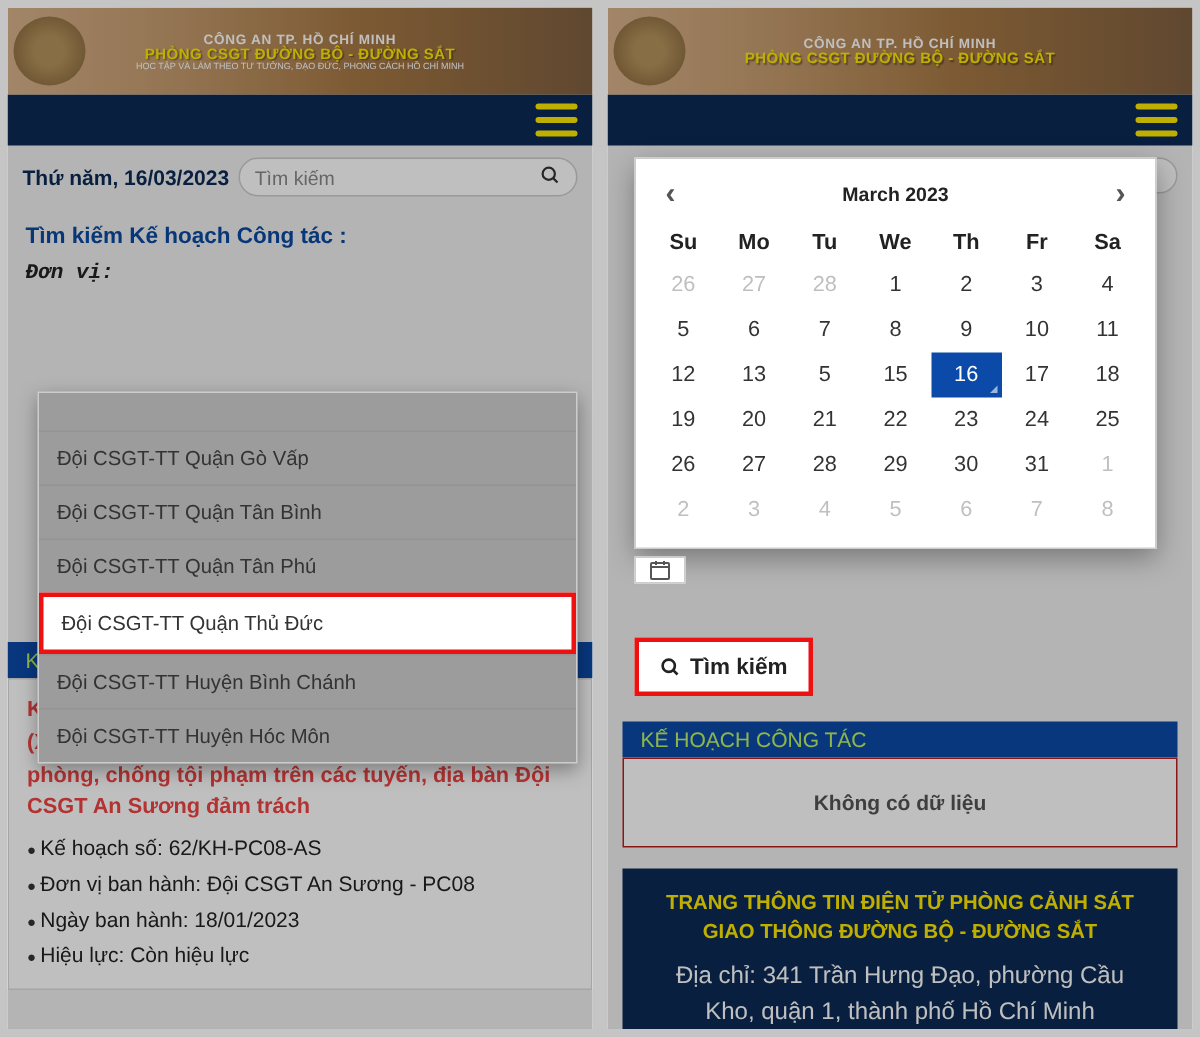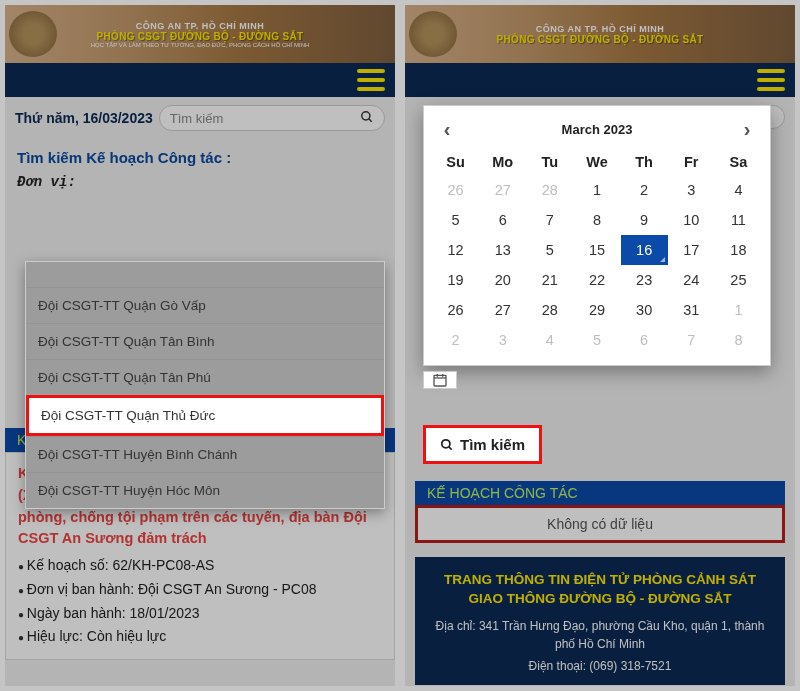--- a/index.html
+++ b/index.html
@@ -191,27 +191,27 @@
     z-index: 31;
     filter: drop-shadow(0 0 2px rgba(255,255,255,0.6));
   }
   .search-btn-row { position:absolute; left:18px; top:420px; z-index:30;}
   .search-btn {
     border:3px solid #e11; background:#fff; padding:8px 14px; font-size:15px; font-weight:bold; color:#222;
     display:flex; gap:6px; align-items:center;
   }
   .right-panels { position:absolute; top:476px; left:0; right:0;}
   .right-panels .panel-header { margin:0 10px;}
-  .nodata { background:#fff; border:3px solid #b91c1c; margin:0 10px 14px 10px; padding:8px; text-align:center; color:#555; font-size:14px;}
+  .nodata { background:#fff; border:1px solid #b91c1c; margin:0 10px 14px 10px; padding:21px; text-align:center; color:#555; font-size:14px;font-weight:bold;}
   .footer {
     background:#0b2a56; color:#fff; text-align:center; padding:14px 18px 12px 18px;
     margin: 0 10px;
   }
   .footer .t1 { color:#ffea00; font-weight:bold; font-size:13.5px; line-height:1.4;}
-  .footer .t2 { font-size:12px; padding-top:8px; line-height:1.5;text-align:center;}
+  .footer .t2 { font-size:16px; padding-top:8px; line-height:1.5;text-align:center;}
   .footer .t3 { font-size:12px; padding-top:6px;}
   svg.icon { width:14px; height:14px; }
 </style>
 </head>
 <body>
 
 <div class="pane">
   <div class="overlay"></div>
 
   <div class="banner">

